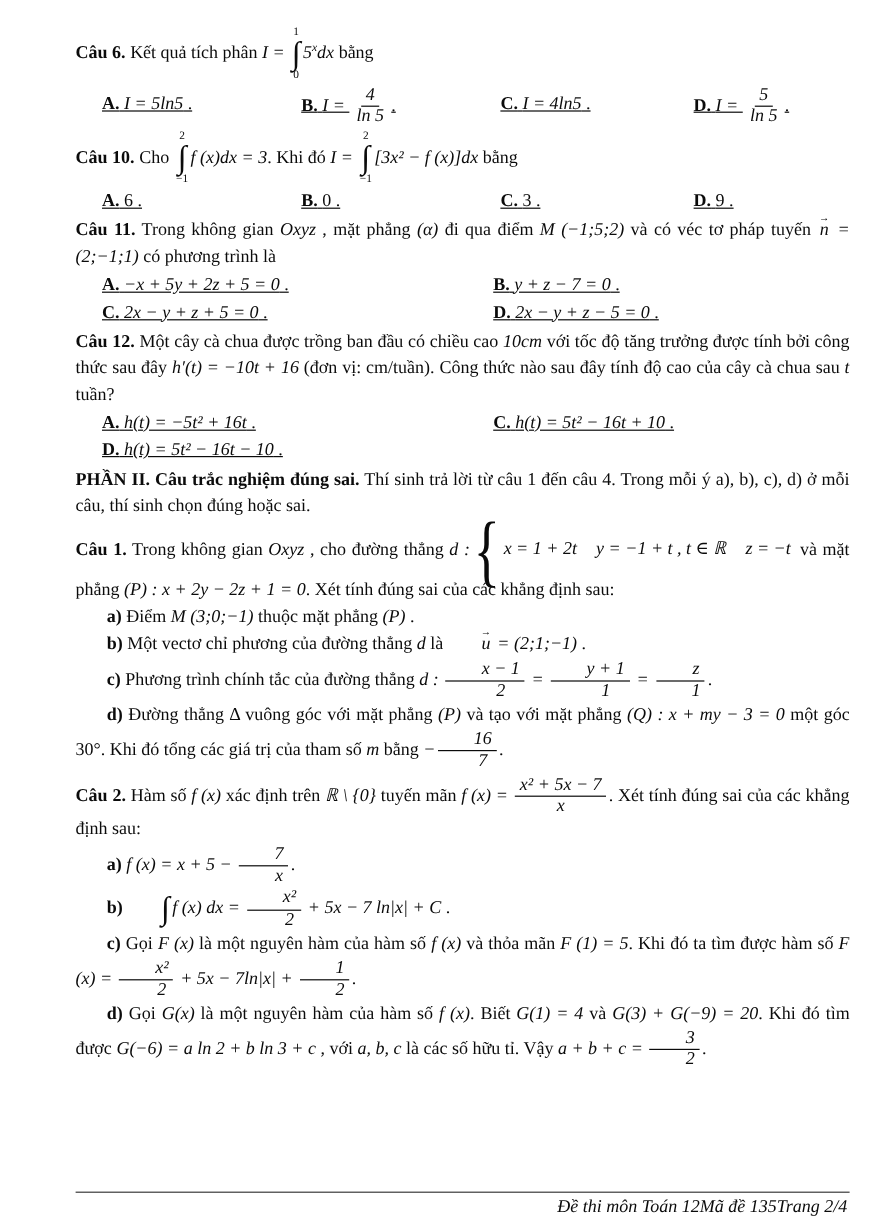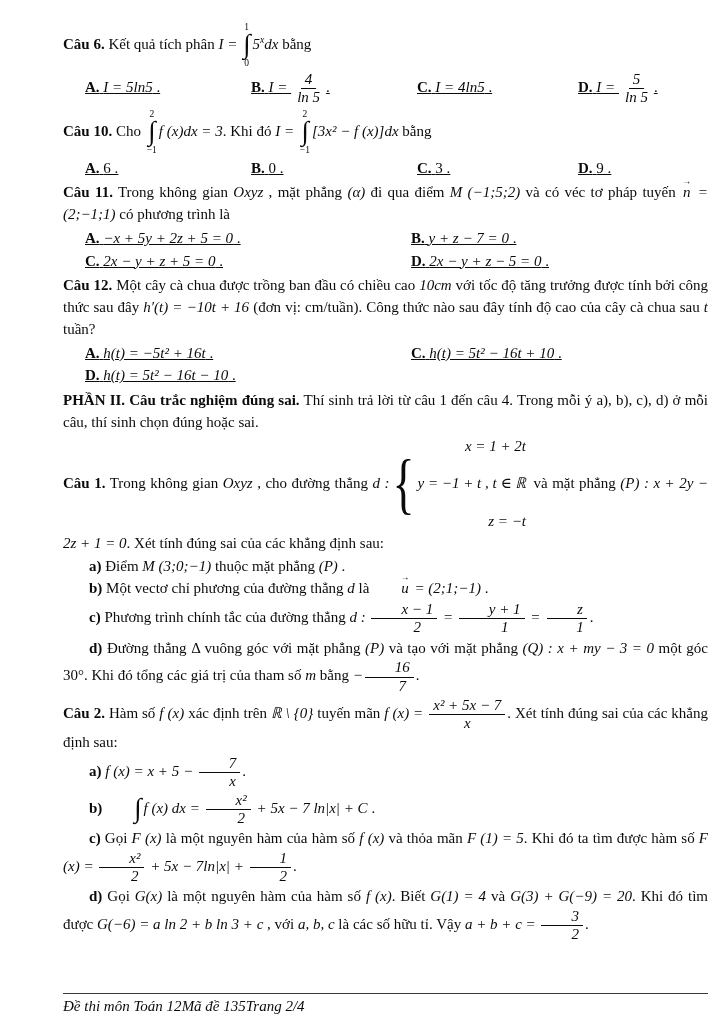--- a/index.html
+++ b/index.html
@@ -30,35 +30,35 @@
   
   .intg{display:inline-flex;flex-direction:column;align-items:center;
         vertical-align:middle;line-height:1;margin:0 2px;}
   .intg .lim{font-size:9.5px;line-height:1.1;font-style:normal;}
   .intg .lim:empty{display:none;}
   .intg .isign{font-size:27px;line-height:.95;font-style:normal;}
   
   .system{display:inline-flex;align-items:center;vertical-align:middle;margin:0 3px;}
   .system .brace{font-size:46px;line-height:1;transform:scaleY(1.45);
                  transform-origin:center;font-weight:400;margin-right:3px;}
-  .system .rows{display:inline-flex;flex-direction:column;font-style:italic;
-                line-height:1.45;text-align:right;gap:16px;}
+  .system .rows{display:inline-flex;flex-direction:row;font-style:italic;
+                line-height:1.45;text-align:left;gap:16px;}
   
   .vec{display:inline-block;position:relative;font-style:italic;padding:0 2px;}
   .vec .arr{position:absolute;top:-.62em;left:0;right:0;font-size:8.5px;
             text-align:center;font-style:normal;line-height:1;}
   
   .opts{display:grid;margin:2px 0 3px 22px;column-gap:6px;text-decoration:underline;}
   .cols4{grid-template-columns:160px 160px 155px 1fr;align-items:center;}
   .cols2{grid-template-columns:320px 1fr;row-gap:1px;align-items:center;}
   .opt{text-align:left;}
   
   .sub{text-indent:26px;}
   
-  .footer{flex:0 0 auto;display:flex;justify-content:flex-start;
+  .footer{flex:0 0 auto;display:flex;justify-content:flex-end;
           border-top:1.4px solid #3a3a3a;font-style:italic;
           padding:2px 2px 0 0;margin-top:4px;}
 </style>
 </head>
 <body>
 
 <div class="page">
   <div class="content" id="questions-root">
       <div class="question">
         <p class="para stem"><b class="qlabel">Câu 6.</b> <span class="txt">Kết quả tích phân </span><span class="math">I = </span><span class="intg">

